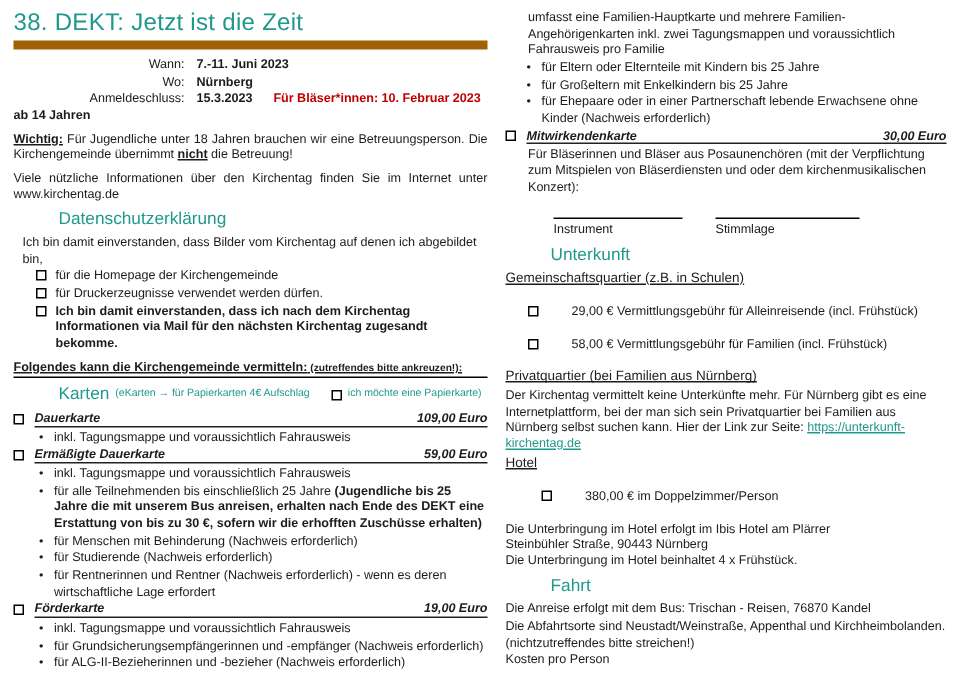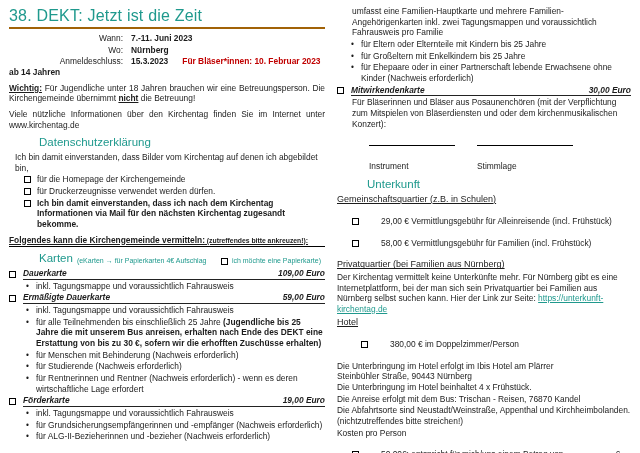--- a/index.html
+++ b/index.html
@@ -8,21 +8,21 @@
     width:640px; height:453px; background:#ffffff; overflow:hidden;
     font-family:"Liberation Sans", sans-serif; font-size:8.4px; color:#1c1c1c;
     line-height:1.27;
   }
   .page { display:flex; gap:12px; padding:5px 9px 4px 9px; height:100%; }
   .col-left  { width:316px; flex:none; }
   .col-right { flex:1; min-width:0; }
 
   .title {
     color:#1F998D; font-size:16px; font-weight:400;
-    border-bottom:2px solid #a16207; padding-bottom:1px; margin:1px 0 4px 0;
+    border-bottom:6px solid #a16207; padding-bottom:1px; margin:1px 0 4px 0;
     letter-spacing:.2px;
   }
   .fields { margin:1px 0 3px 0; }
   .frow { display:flex; line-height:1.35; }
   .flabel { width:122px; flex:none; text-align:right; font-weight:normal; padding-right:8px; }
   .fvalue { font-weight:bold; }
   .fnote { color:#C00000; font-weight:bold; margin-left:14px; }
 
   .para { text-align:justify; margin:4px 0 5px 0; }
   .bold-u { font-weight:bold; text-decoration:underline; }
@@ -35,21 +35,21 @@
   .cb { flex:none; display:inline-block; width:7px; height:7px; border:1.2px solid #000; background:#fff; margin-top:2px; }
   .cbitem.strong span.txt { font-weight:bold; }
 
   .rule-line {
     font-weight:bold; border-bottom:1.2px solid #000;
     padding-bottom:1px; margin:5px 0 4px 0;
   }
   .rule-line .main { text-decoration:underline; }
   .rule-line .sub { font-size:6.8px; text-decoration:underline; }
 
-  .karten-row { display:flex; align-items:flex-end; gap:4px; margin:4px 0 2px 0; }
+  .karten-row { display:flex; align-items:center; gap:4px; margin:4px 0 2px 0; }
   .karten-row .note { color:#1F998D; font-size:7px; }
   .pk-group { margin-left:auto; display:flex; gap:4px; align-items:center; margin-right:4px; }
   .pk-group .cb { margin-top:0; }
   .pk-label { color:#1F998D; font-size:7px; }
 
   .card { margin:1px 0 1px 0; }
   .card-head { display:flex; gap:7px; align-items:flex-end; }
   .card-head .cb { margin-bottom:2px; }
   .card-line { flex:1; display:flex; justify-content:space-between; border-bottom:1.1px solid #222; padding-bottom:0px; }
   .card-name, .card-price { font-weight:bold; font-style:italic; }
@@ -57,21 +57,21 @@
 
   .bullet { position:relative; padding-left:27px; margin:1px 0; }
   .bullet::before { content:"•"; position:absolute; left:17px; top:0; }
   .col-right .bullet { padding-left:24px; }
   .col-right .bullet::before { left:14px; }
 
   .ms-fields { display:flex; gap:22px; margin:8px 0 2px 32px; }
   .ms-field1 { width:86px; }
   .ms-field2 { width:96px; }
   .ms-line { border-bottom:1px solid #000; height:9px; }
-  .ms-label { margin-top:15px; }
+  .ms-label { margin-top:1px; }
 
   .subsec { text-decoration:underline; font-size:9px; margin:2px 0 1px 0; }
   .opt { display:flex; gap:22px; padding-left:15px; margin:11px 0; }
   .opt-hotel { padding-left:24px; }
 
   .link { color:#1F998D; text-decoration:underline; }
 
   .fahrt-line { margin:1px 0; }
   .blank { display:inline-block; width:46px; border-bottom:1px solid #000; height:8px; vertical-align:baseline; margin:0 3px; }
 
@@ -227,20 +227,21 @@
 
     <div class="subsec">Hotel</div>
     <div class="opt opt-hotel">
       <span class="cb"></span>
       <span>380,00 € im Doppelzimmer/Person</span>
     </div>
     <div>Die Unterbringung im Hotel erfolgt im Ibis Hotel am Plärrer</div>
     <div>Steinbühler Straße, 90443 Nürnberg</div>
     <div>Die Unterbringung im Hotel beinhaltet 4 x Frühstück.</div>
 
+    <div class="sec-head">Fahrt</div>
     <div class="fahrt-line">Die Anreise erfolgt mit dem Bus: Trischan - Reisen, 76870 Kandel</div>
     <div class="fahrt-line">Die Abfahrtsorte sind Neustadt/Weinstraße, Appenthal und Kirchheimbolanden. (nichtzutreffendes bitte streichen!)</div>
     <div class="fahrt-line">Kosten pro Person</div>
     <div class="opt">
       <span class="cb"></span>
       <span><span>50,00€; entspricht für mich/uns einem Betrag von</span><span class="blank"></span><span>€</span></span>
     </div>
 
     <div class="sum-box">
       <div class="srow srow1">

